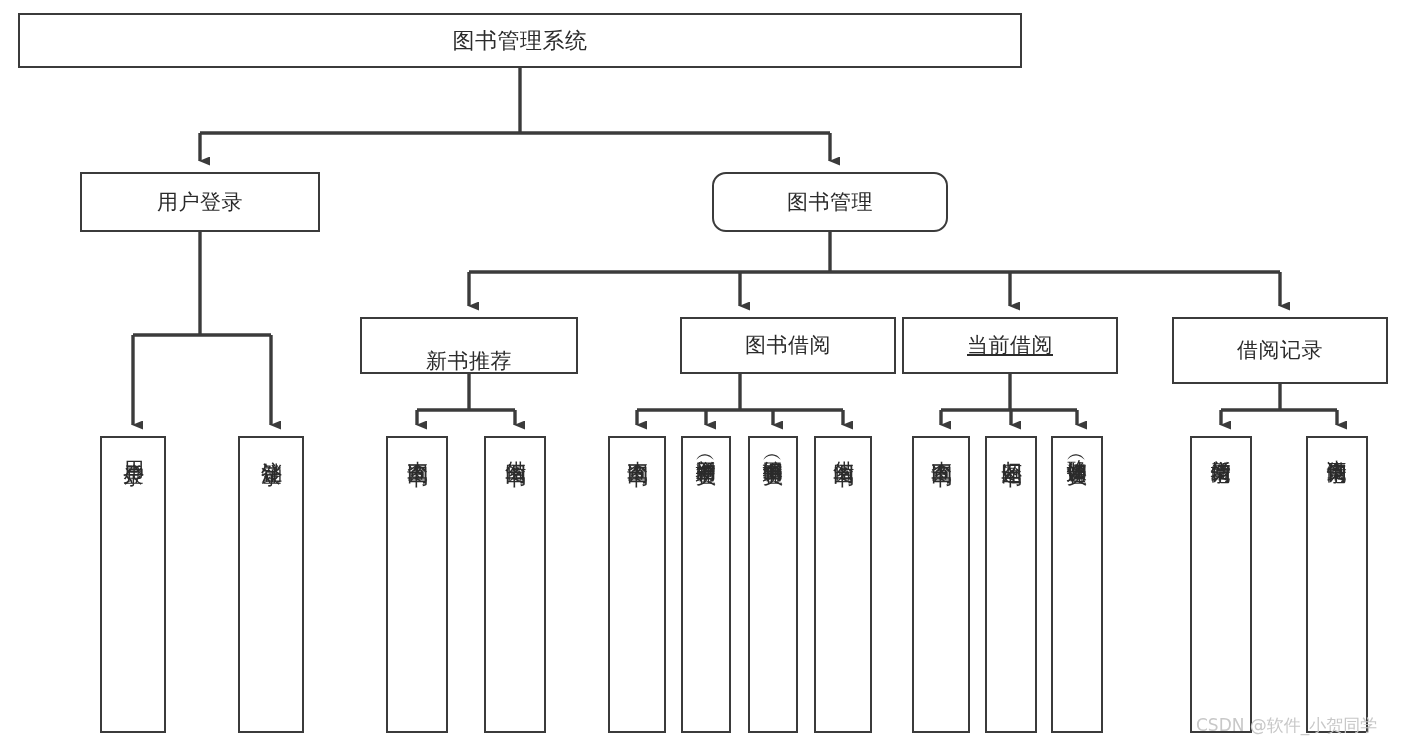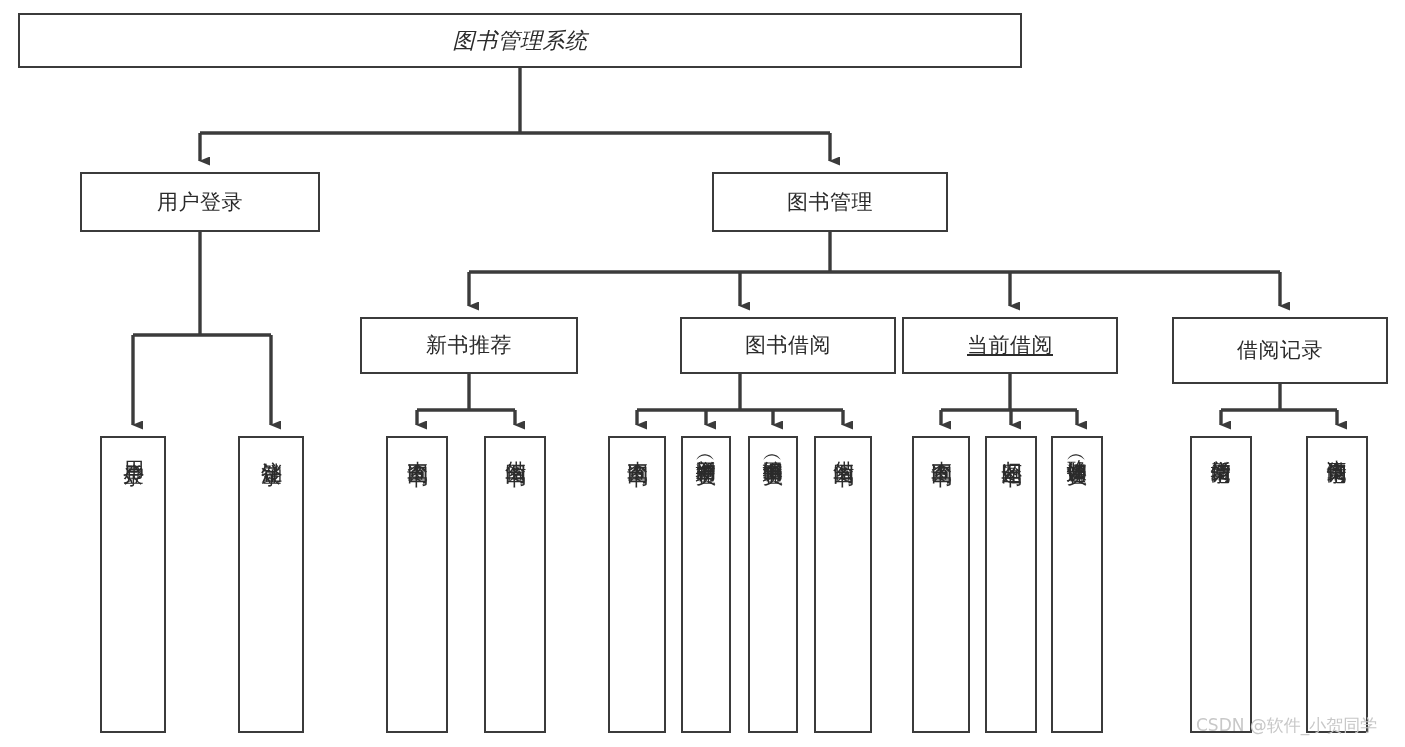--- a/index.html
+++ b/index.html
@@ -44,21 +44,20 @@
     line-height: 1.05;
     letter-spacing: 0.5px;
   }
   
   .node.horiz .node-label {
     font-size: 21px;
     white-space: nowrap;
   }
   .node.root .node-label {
     font-size: 22px;
-    font-style: italic;
   }
   
   .node.vert {
     align-items: flex-start;
     justify-content: center;
     padding-top: 6px;
   }
   .node.vert .node-label {
     writing-mode: vertical-rl;
     text-orientation: upright;
@@ -131,25 +130,25 @@
       </g>
   </svg>
 
   <div class="node root horiz" style="left: 18px; top: 13px; width: 1004px; height: 55px;">
     <span class="node-label">图书管理系统</span>
   </div>
 
   <div class="node horiz" style="left: 80px; top: 172px; width: 240px; height: 60px;">
     <span class="node-label">用户登录</span>
   </div>
-  <div class="node horiz" style="left: 712px; top: 172px; width: 236px; height: 60px;">
+  <div class="node horiz" style="left: 712px; top: 172px; width: 236px; height: 60px; border-radius: 14px;">
     <span class="node-label">图书管理</span>
   </div>
 
-  <div class="node horiz" style="left: 360px; top: 317px; width: 218px; height: 57px;">
+  <div class="node horiz" style="left: 360px; top: 317px; width: 218px; height: 57px; align-items: flex-end;">
     <span class="node-label">新书推荐</span>
   </div>
   <div class="node horiz" style="left: 632px; top: 317px; width: 216px; height: 57px; margin-left: 48px;">
     <span class="node-label">图书借阅</span>
   </div>
   <div class="node horiz" style="left: 902px; top: 317px; width: 216px; height: 57px; text-decoration: underline;">
     <span class="node-label">当前借阅</span>
   </div>
   <div class="node horiz" style="left: 1172px; top: 317px; width: 216px; height: 67px;">
     <span class="node-label">借阅记录</span>

